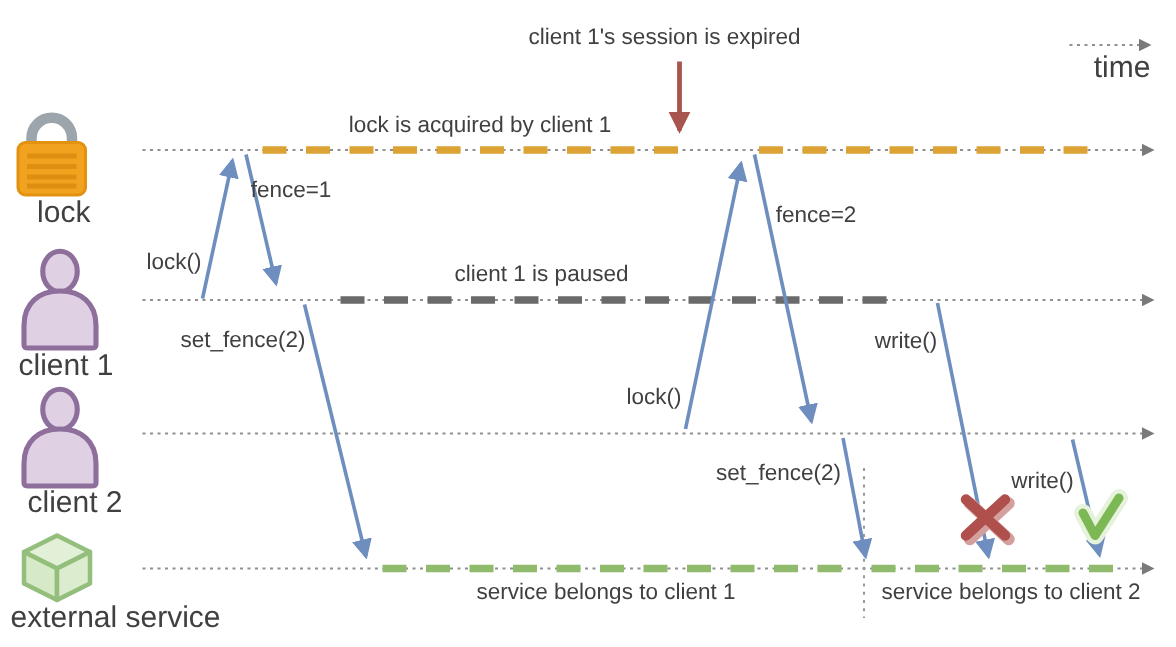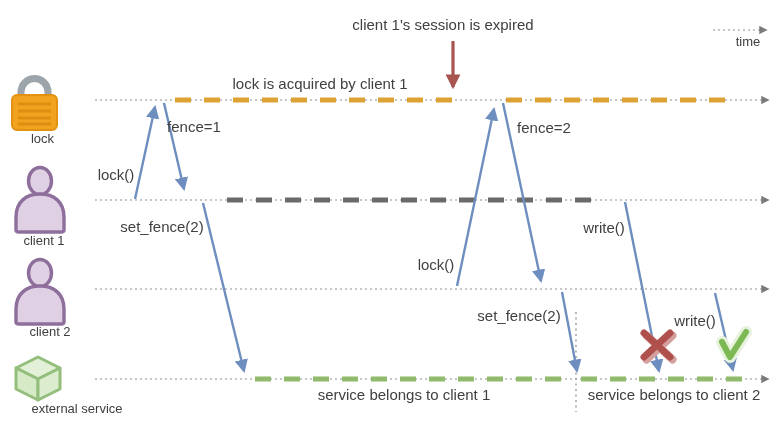--- a/index.html
+++ b/index.html
@@ -5,21 +5,21 @@
   html,body{margin:0;padding:0;background:#fff;}
   .canvas{
     position:relative;width:784px;height:431px;background:#ffffff;overflow:hidden;
     font-family:"Liberation Sans","DejaVu Sans",sans-serif;color:#1b1b1b;
   }
   .layer{position:absolute;left:0;top:0;}
   .lbl{
     position:absolute;white-space:nowrap;font-size:15px;line-height:1.05;
     transform:translateX(-50%);color:#404040;
   }
-  .caption{font-size:13px;}
+  .caption{font-size:20px;}
 </style>
 </head>
 <body>
 
 <div class="canvas">
 
   <svg class="layer" width="784" height="431" viewBox="0 0 784 431">
     <defs>
       <marker id="mgray" viewBox="0 0 10 10" refX="8" refY="5" markerWidth="7" markerHeight="7" orient="auto">
         <path d="M0,0 L10,5 L0,10 Z" fill="#7a7a7a"></path>
@@ -87,28 +87,29 @@
       <polygon points="24,1 46,12 24,23 2,12" fill="#E2F0D8" stroke="#93BE7C" stroke-width="3" stroke-linejoin="round"></polygon>
       <polygon points="2,12 24,23 24,44 2,33" fill="#D7EAC8" stroke="#93BE7C" stroke-width="3" stroke-linejoin="round"></polygon>
       <polygon points="46,12 24,23 24,44 46,33" fill="#DCEDCF" stroke="#93BE7C" stroke-width="3" stroke-linejoin="round"></polygon>
     </g>
   </svg>
 
   <div class="lbl" style="left:443px;top:17px;">client 1's session is expired</div>
   <div class="lbl caption" style="left:748px;top:35px;">time</div>
 
   <div class="lbl" style="left:320px;top:76px;">lock is acquired by client 1</div>
+  <div class="lbl" style="left:361px;top:175px;">client 1 is paused</div>
   <div class="lbl" style="left:404px;top:387px;">service belongs to client 1</div>
   <div class="lbl" style="left:674px;top:387px;">service belongs to client 2</div>
 
   <div class="lbl" style="left:116px;top:167px;">lock()</div>
   <div class="lbl" style="left:194px;top:119px;">fence=1</div>
   <div class="lbl" style="left:162px;top:219px;">set_fence(2)</div>
   <div class="lbl" style="left:436px;top:257px;">lock()</div>
-  <div class="lbl" style="left:544px;top:120px;">fence=2</div>
+  <div class="lbl" style="left:544px;top:136px;">fence=2</div>
   <div class="lbl" style="left:519px;top:308px;">set_fence(2)</div>
   <div class="lbl" style="left:604px;top:220px;">write()</div>
   <div class="lbl" style="left:695px;top:313px;">write()</div>
 
   <div class="lbl caption" style="left:31px;top:132px;padding-left:23px;">lock</div>
   <div class="lbl caption" style="left:44px;top:234px;">client 1</div>
   <div class="lbl caption" style="left:50px;top:325px;">client 2</div>
   <div class="lbl caption" style="left:77px;top:402px;">external service</div>
 
 </div>

